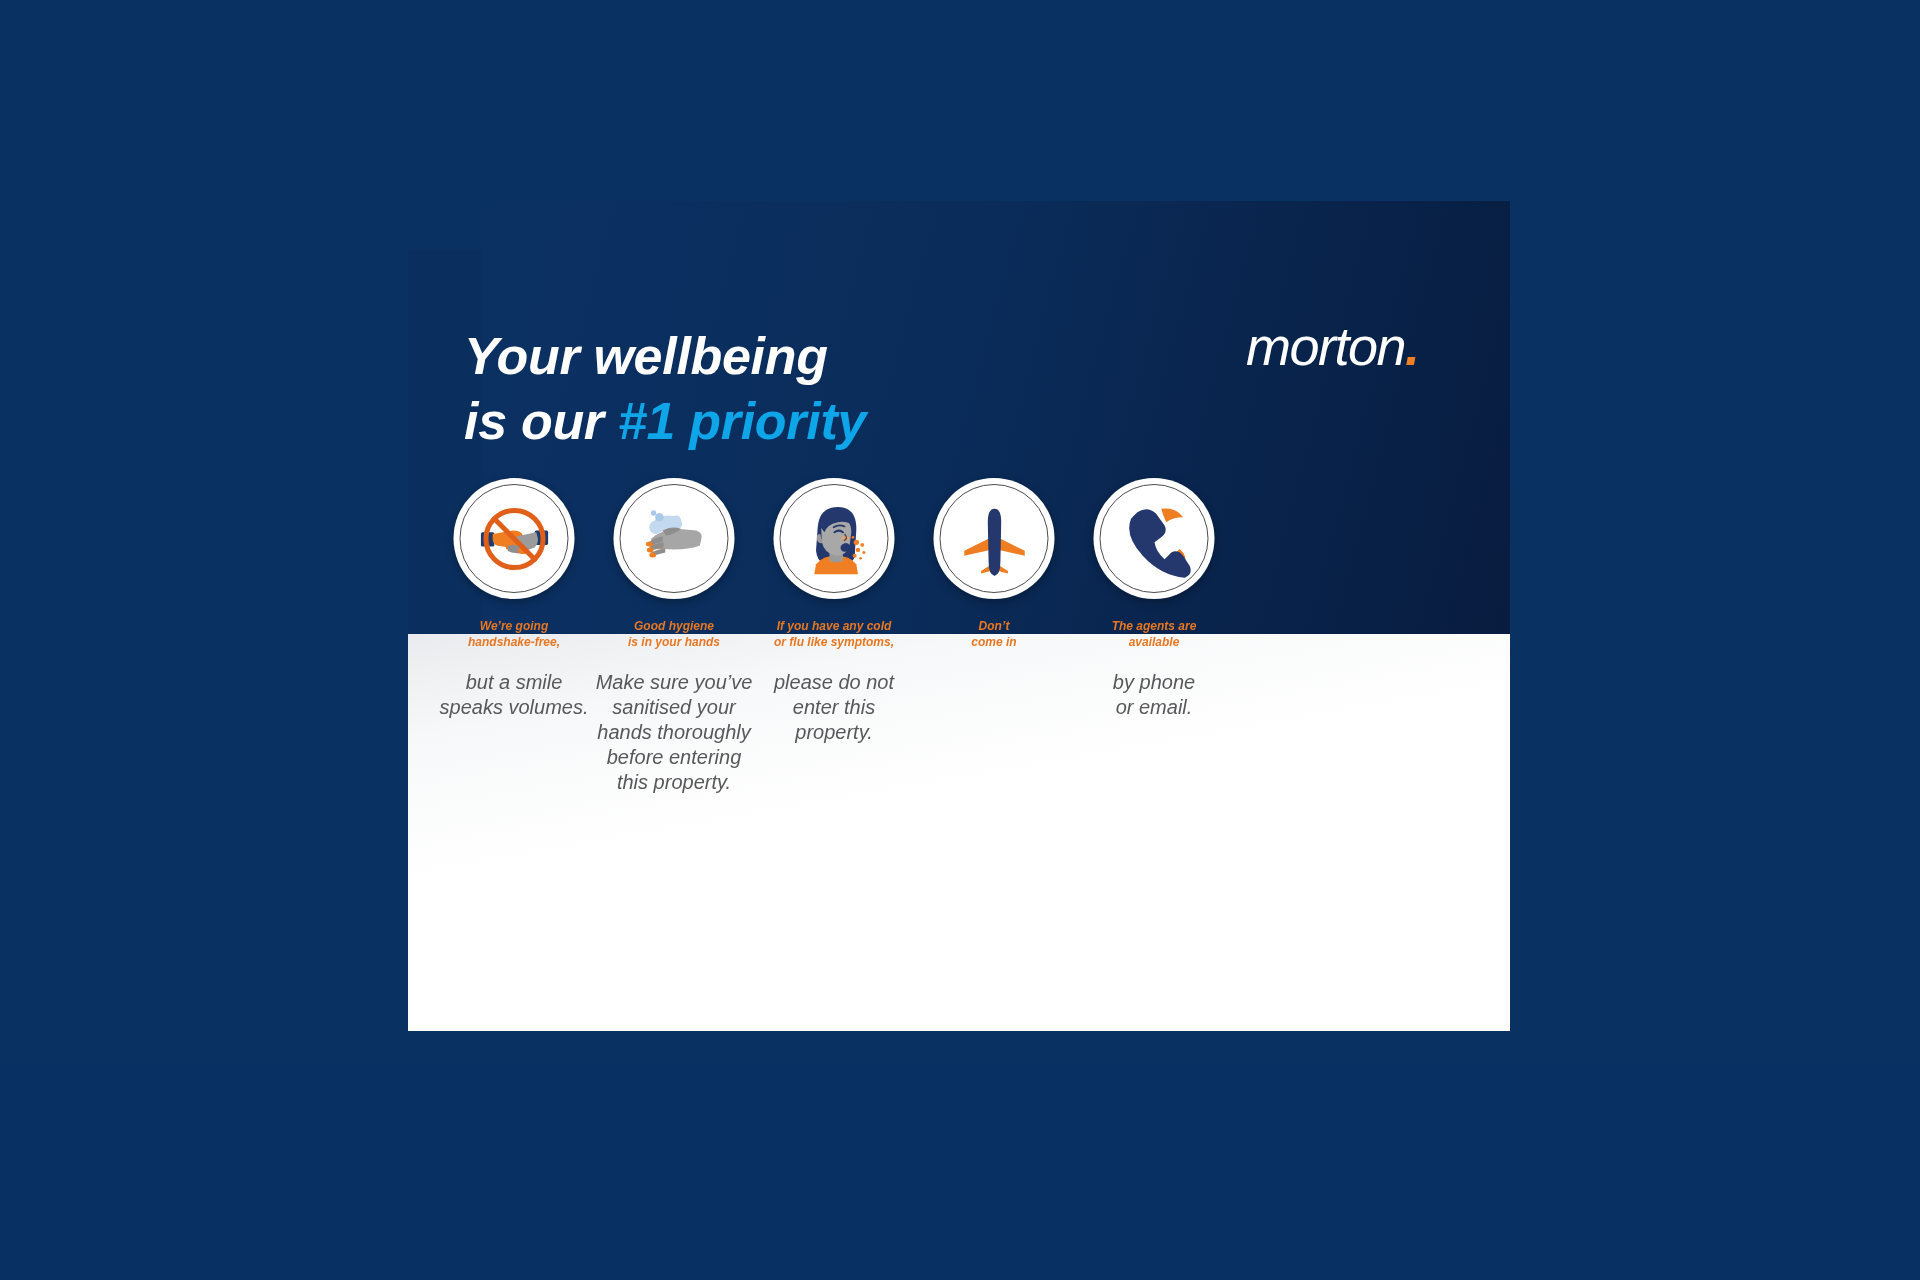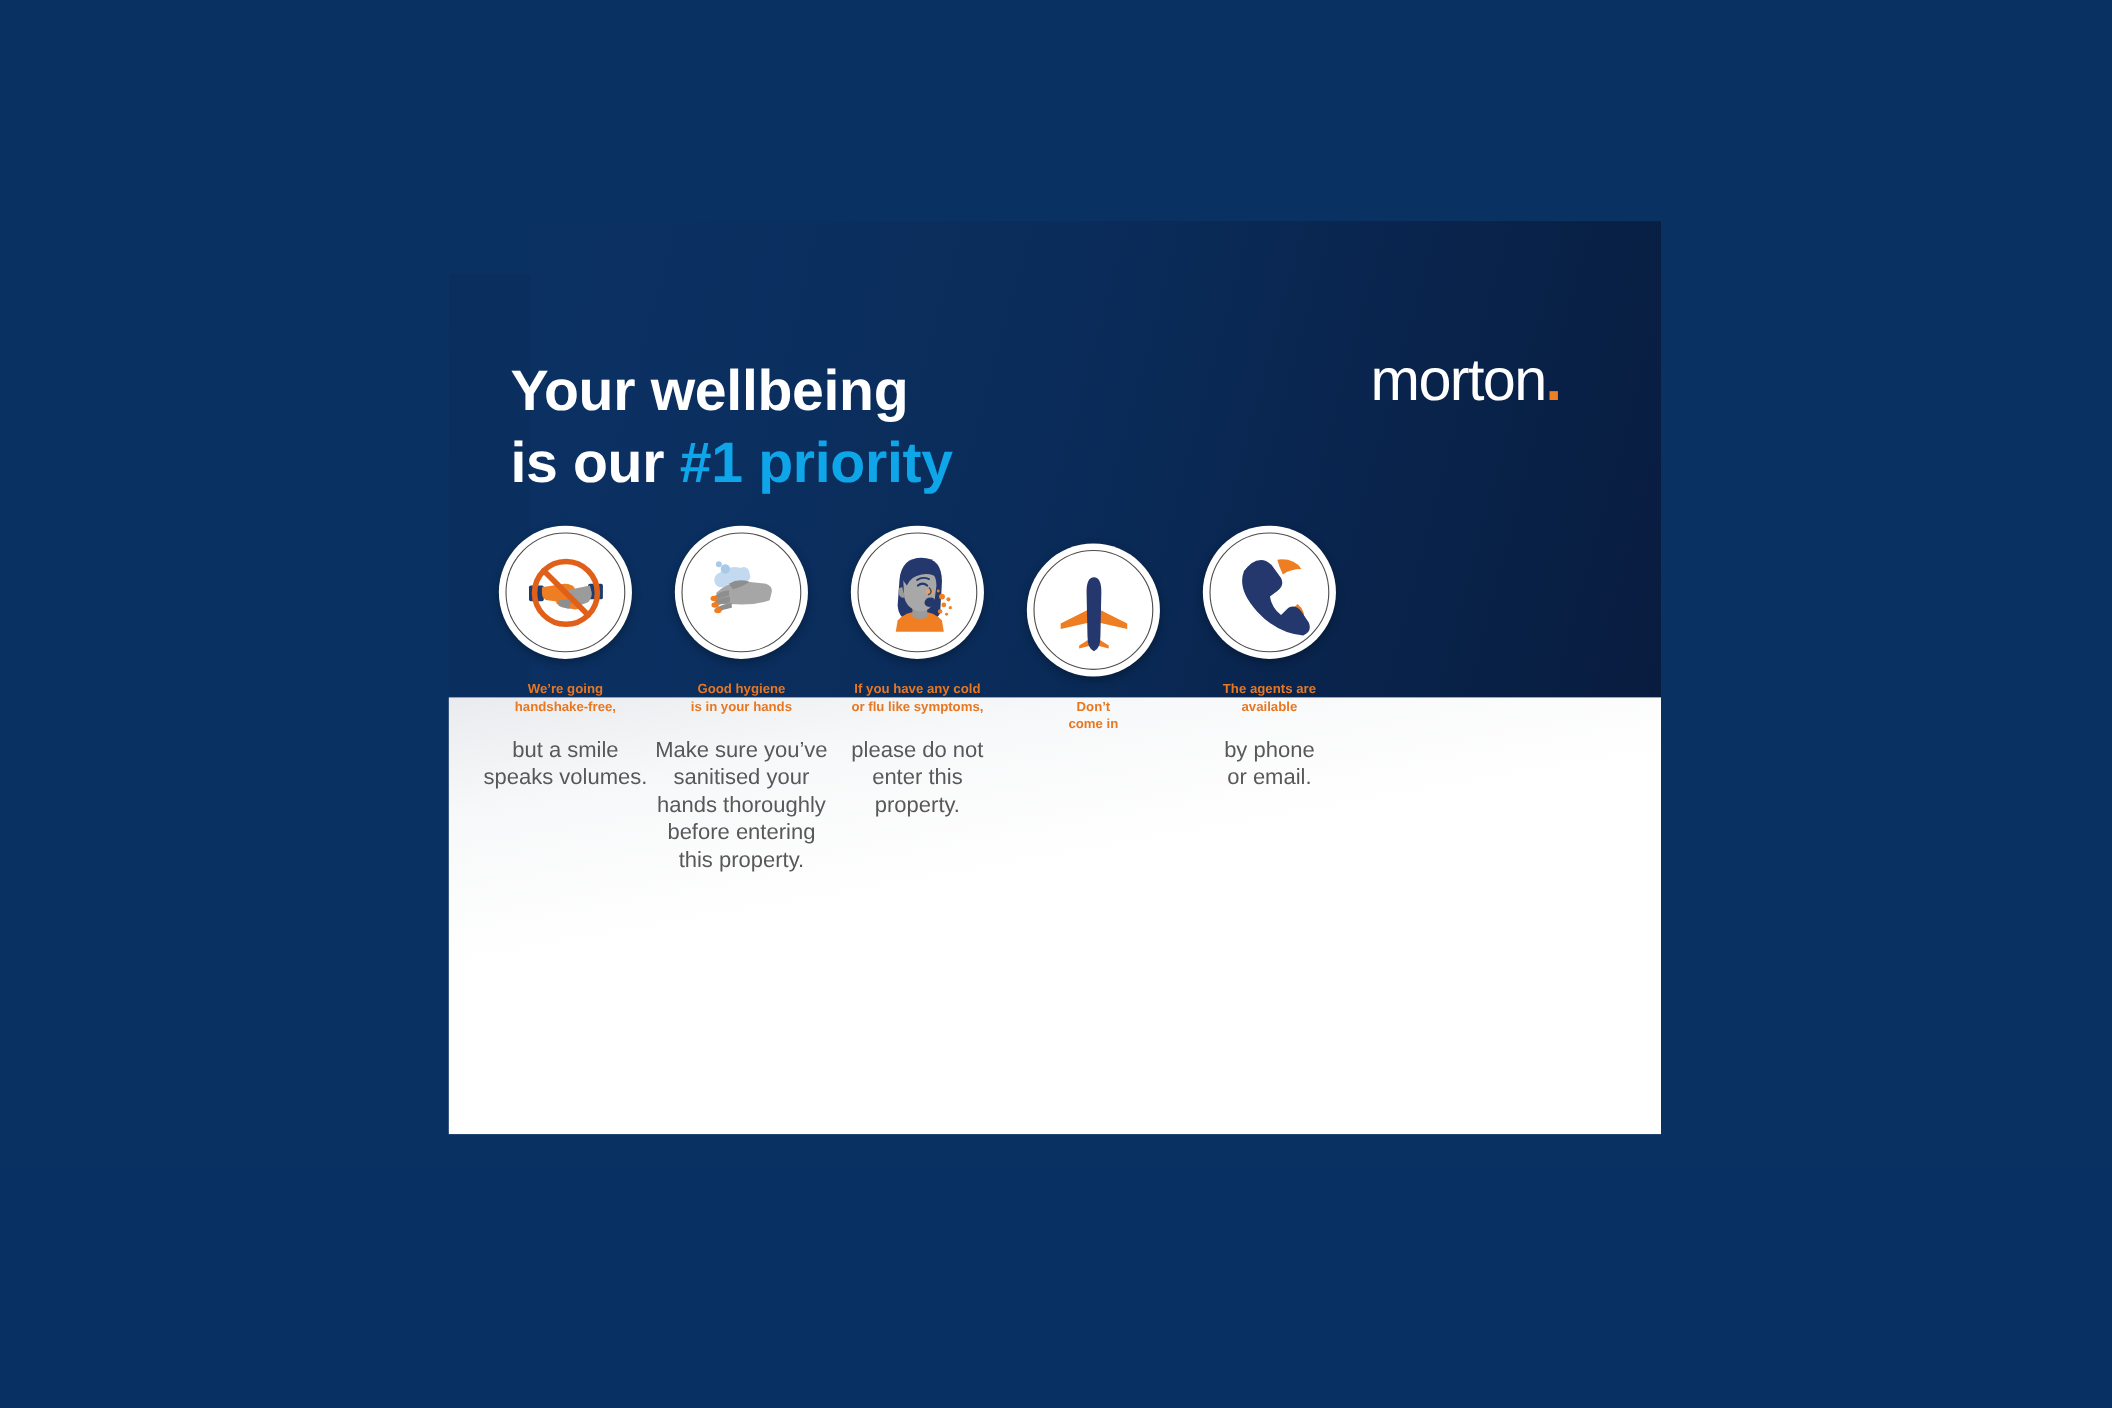--- a/index.html
+++ b/index.html
@@ -13,20 +13,21 @@
     font-family: "Liberation Sans", sans-serif;
     overflow: hidden;
   }
 
   
   .stage {
     position: relative;
     width: 1920px;
     height: 1064px;
     background: #093162;
+    font-style: italic;
   }
 
   
   .poster {
     position: absolute;
     left: 408px;
     top: 249px;
     width: 1102px;
     height: 782px;
   }
@@ -105,21 +106,21 @@
     height: 130px;
   }
   .col {
     position: absolute;
     width: 186px;
     text-align: center;
   }
   .col-0 { left: 13px; }
   .col-1 { left: 173px; }
   .col-2 { left: 333px; }
-  .col-3 { left: 493px; margin-top: 16px; }
+  .col-3 { left: 493px; }
   .col-4 { left: 653px; }
 
   .icon-circle {
     position: absolute;
     top: 0;
     left: 50%;
     transform: translateX(-50%);
     width: 121px;
     height: 121px;
     border-radius: 50%;

